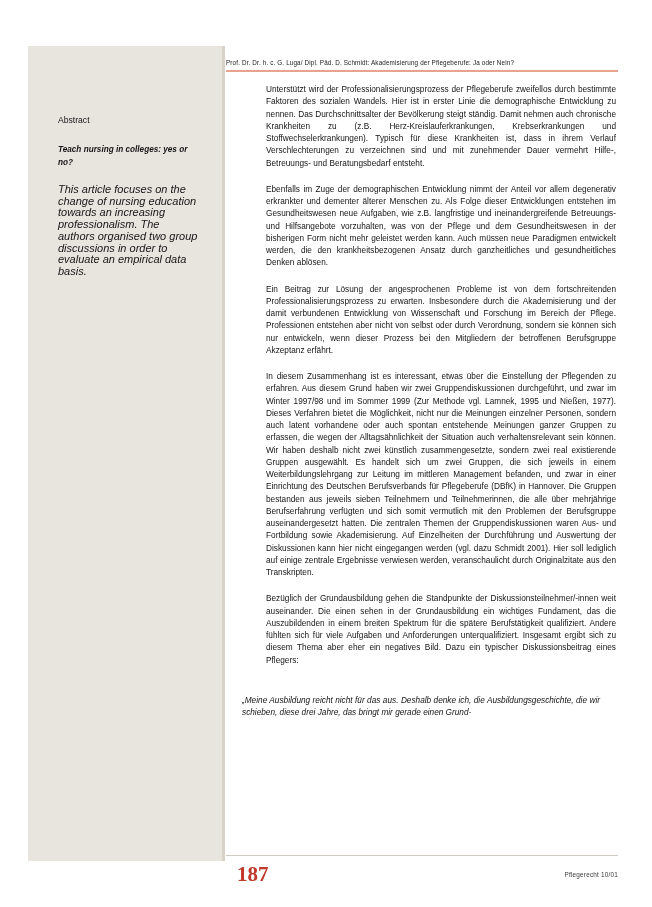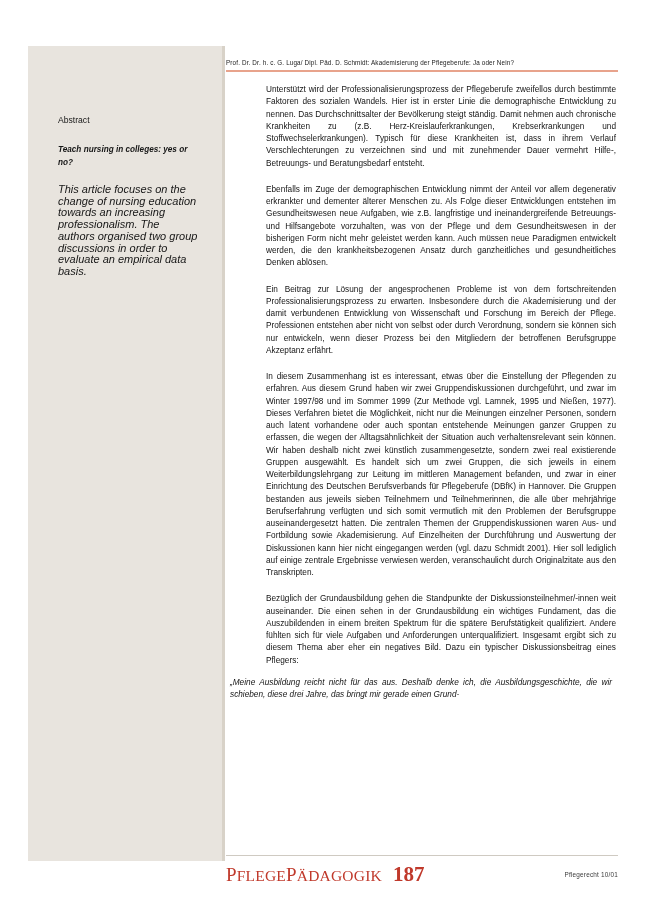--- a/index.html
+++ b/index.html
@@ -97,28 +97,28 @@
     font-size: 8.25px;
     line-height: 12.25px;
     color: #141414;
     text-align: justify;
     margin: 0 0 14px 0;
     -webkit-hyphens: none;
     hyphens: none;
     word-spacing: 0.1px;
     padding-left: 40px;
   }
-  .para.big-gap { margin-bottom: 10px; }
+  .para.big-gap { margin-bottom: 28px; }
   .quote {
     font-size: 8.25px;
     line-height: 12.3px;
     color: #141414;
     text-align: justify;
     font-style: italic;
-    margin: 4px;
+    margin: 16px;
   }
 
   
   .footer-rule {
     position: absolute;
     left: 226px;
     top: 855px;
     width: 392px;
     height: 1.2px;
     background: #cfcac2;
@@ -180,18 +180,17 @@
     <p class="para">Unterstützt wird der Professionalisierungsprozess der Pflegeberufe zweifellos durch bestimmte Faktoren des sozialen Wandels. Hier ist in erster Linie die demographische Entwicklung zu nennen. Das Durchschnittsalter der Bevölkerung steigt ständig. Damit nehmen auch chronische Krankheiten zu (z.B. Herz-Kreislauferkrankungen, Krebserkrankungen und Stoffwechselerkrankungen). Typisch für diese Krankheiten ist, dass in ihrem Verlauf Verschlechterungen zu verzeichnen sind und mit zunehmender Dauer vermehrt Hilfe-, Betreuungs- und Beratungsbedarf entsteht.</p>
     <p class="para">Ebenfalls im Zuge der demographischen Entwicklung nimmt der Anteil vor allem degenerativ erkrankter und dementer älterer Menschen zu. Als Folge dieser Entwicklungen entstehen im Gesundheitswesen neue Aufgaben, wie z.B. langfristige und ineinandergreifende Betreuungs- und Hilfsangebote vorzuhalten, was von der Pflege und dem Gesundheitswesen in der bisherigen Form nicht mehr geleistet werden kann. Auch müssen neue Paradigmen entwickelt werden, die den krankheitsbezogenen Ansatz durch ganzheitliches und gesundheitliches Denken ablösen.</p>
     <p class="para">Ein Beitrag zur Lösung der angesprochenen Probleme ist von dem fortschreitenden Professionalisierungsprozess zu erwarten. Insbesondere durch die Akademisierung und der damit verbundenen Entwicklung von Wissenschaft und Forschung im Bereich der Pflege. Professionen entstehen aber nicht von selbst oder durch Verordnung, sondern sie können sich nur entwickeln, wenn dieser Prozess bei den Mitgliedern der betroffenen Berufsgruppe Akzeptanz erfährt.</p>
     <p class="para">In diesem Zusammenhang ist es interessant, etwas über die Einstellung der Pflegenden zu erfahren. Aus diesem Grund haben wir zwei Gruppendiskussionen durchgeführt, und zwar im Winter 1997/98 und im Sommer 1999 (Zur Methode vgl. Lamnek, 1995 und Nießen, 1977). Dieses Verfahren bietet die Möglichkeit, nicht nur die Meinungen einzelner Personen, sondern auch latent vorhandene oder auch spontan entstehende Meinungen ganzer Gruppen zu erfassen, die wegen der Alltagsähnlichkeit der Situation auch verhaltensrelevant sein können. Wir haben deshalb nicht zwei künstlich zusammengesetzte, sondern zwei real existierende Gruppen ausgewählt. Es handelt sich um zwei Gruppen, die sich jeweils in einem Weiterbildungslehrgang zur Leitung im mittleren Management befanden, und zwar in einer Einrichtung des Deutschen Berufsverbands für Pflegeberufe (DBfK) in Hannover. Die Gruppen bestanden aus jeweils sieben Teilnehmern und Teilnehmerinnen, die alle über mehrjährige Berufserfahrung verfügten und sich somit vermutlich mit den Problemen der Berufsgruppe auseinandergesetzt hatten. Die zentralen Themen der Gruppendiskussionen waren Aus- und Fortbildung sowie Akademisierung. Auf Einzelheiten der Durchführung und Auswertung der Diskussionen kann hier nicht eingegangen werden (vgl. dazu Schmidt 2001). Hier soll lediglich auf einige zentrale Ergebnisse verwiesen werden, veranschaulicht durch Originalzitate aus den Transkripten.</p>
     <p class="para big-gap">Bezüglich der Grundausbildung gehen die Standpunkte der Diskussionsteilnehmer/-innen weit auseinander. Die einen sehen in der Grundausbildung ein wichtiges Fundament, das die Auszubildenden in einem breiten Spektrum für die spätere Berufstätigkeit qualifiziert. Andere fühlten sich für viele Aufgaben und Anforderungen unterqualifiziert. Insgesamt ergibt sich zu diesem Thema aber eher ein negatives Bild. Dazu ein typischer Diskussionsbeitrag eines Pflegers:</p>
     <p class="quote">„Meine Ausbildung reicht nicht für das aus. Deshalb denke ich, die Ausbildungsgeschichte, die wir schieben, diese drei Jahre, das bringt mir gerade einen Grund-</p>
   </div>
 
   <div class="footer-rule"></div>
   <div class="footer">
-    <div class="brand"><span class="cap">P</span><span>FLEGE</span><span class="cap">P</span><span>ÄDAGOGIK</span></div>
     <div class="pagenum">187</div>
     <div class="footer-right">Pflegerecht 10/01</div>
   </div>
 
 </div>
 
 </body></html>

